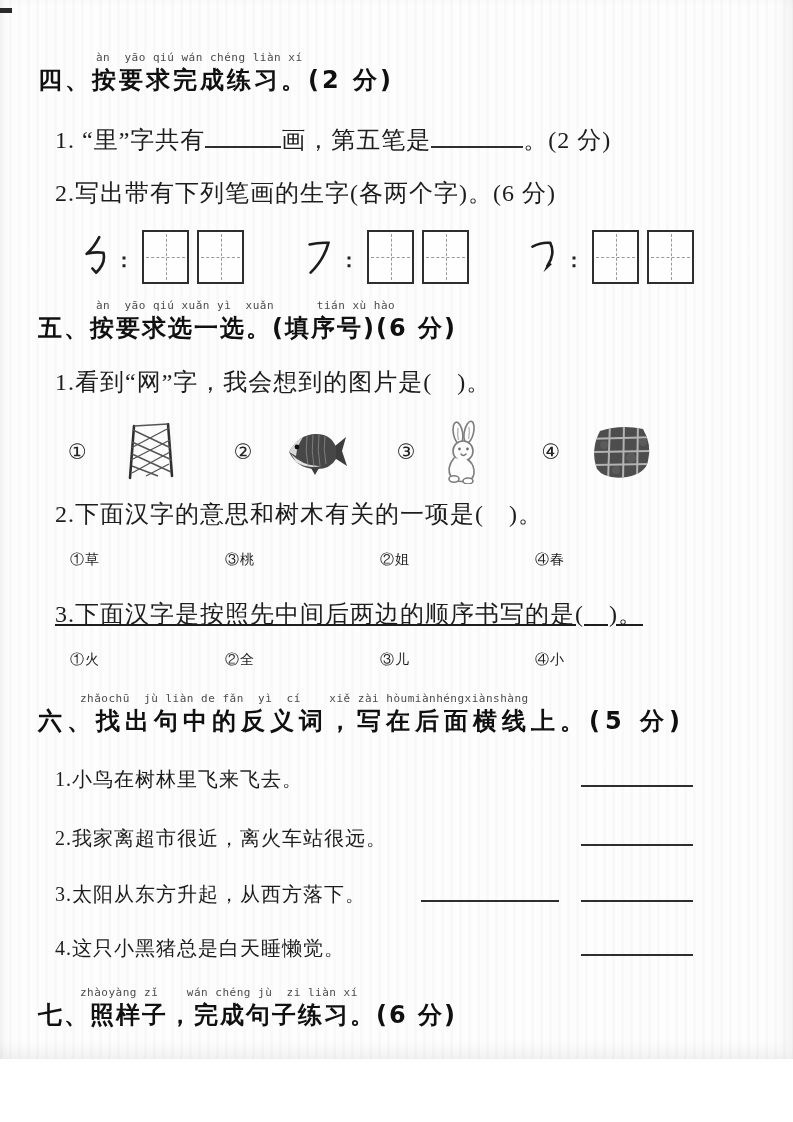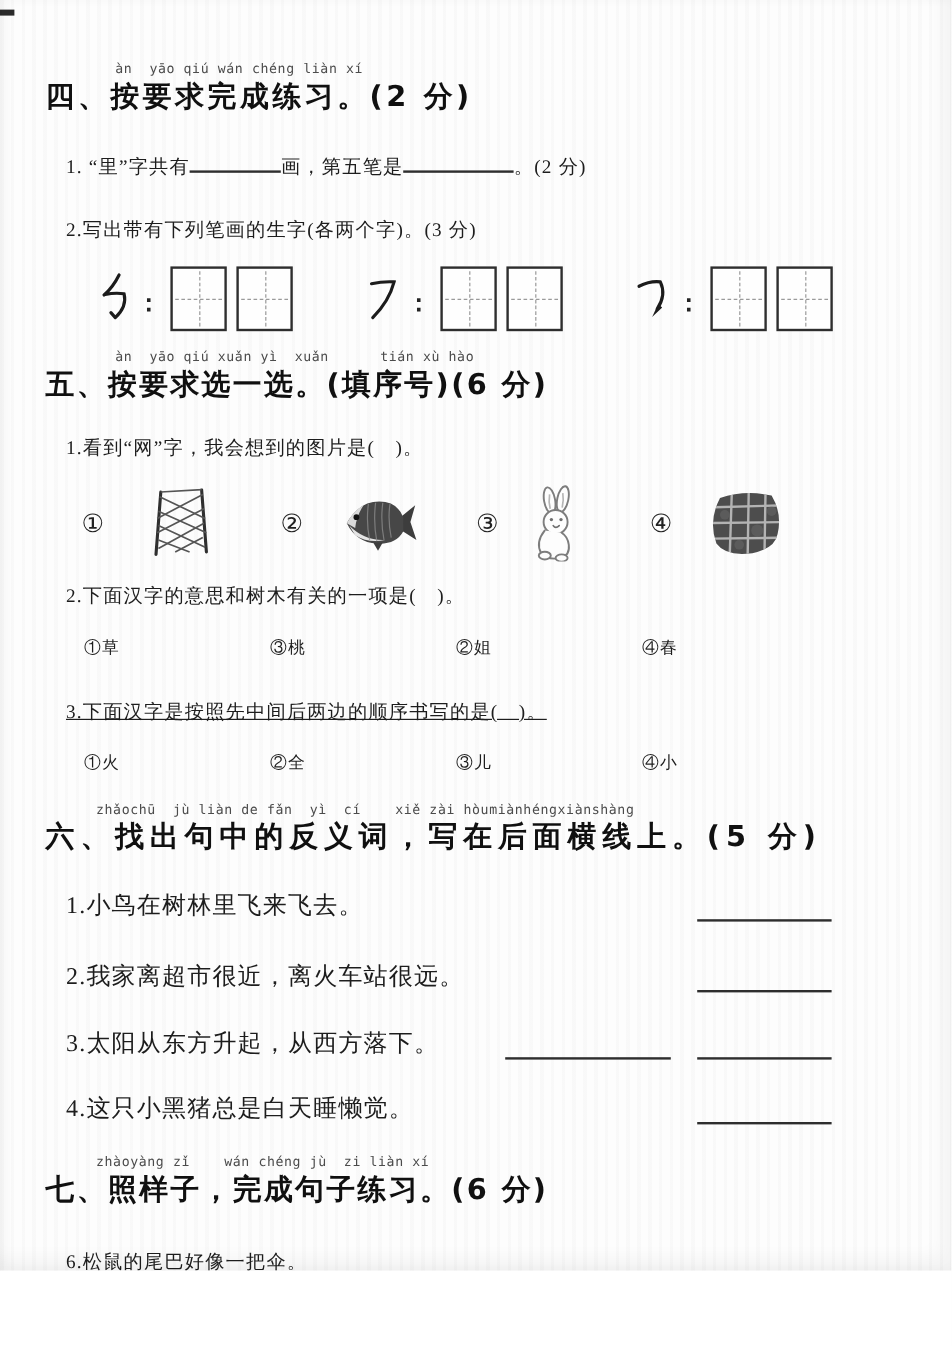--- a/index.html
+++ b/index.html
@@ -28,21 +28,21 @@
   }
   .sec-title{
     margin:1px 0 0 0;
     font-family:"DejaVu Sans","Liberation Sans",sans-serif;
     font-weight:700;font-size:24px;line-height:30px;color:#101010;
   }
   .ls4{letter-spacing:3px;} .ls5{letter-spacing:2px;}
   .ls6{letter-spacing:5px;} .ls7{letter-spacing:2px;}
   .pl4,.pl5{margin-left:58px;} .pl6,.pl7{margin-left:42px;}
 
-  .q{font-size:16px;line-height:26px;margin-left:17px;letter-spacing:1px;}
+  .q{font-size:24px;line-height:26px;margin-left:17px;letter-spacing:1px;}
   .blank{display:inline-block;border-bottom:2px solid #2e2e2e;height:14px;vertical-align:baseline;}
 
   
   .stroke-row{margin:14px 0 0 40px;width:624px;display:flex;justify-content:space-between;align-items:center;}
   .stroke-group{display:flex;align-items:center;}
   .stroke-glyph{width:32px;height:46px;}
   .stroke-colon{font-size:20px;font-weight:700;margin:6px 8px 0 4px;color:#222;}
   .gridbox{
     width:47px;height:54px;border:2px solid #2e2e2e;background:#fefefe;
     position:relative;margin-right:8px;box-sizing:border-box;
@@ -52,40 +52,40 @@
 
   
   .img-row{margin:8px 0 0 30px;display:flex;align-items:center;height:66px;}
   .circ-num{font-family:"DejaVu Sans","Liberation Sans",sans-serif;font-size:21px;color:#222;}
   .img-opt{display:flex;align-items:center;}
 
   .opt-row{margin:20px 0 0 32px;display:flex;font-size:14px;letter-spacing:1px;}
   .opt{width:155px;}
 
   
-  .sent-row{display:flex;align-items:flex-end;margin:28px 0 0 17px;width:638px;font-size:20px;line-height:26px;letter-spacing:1px;}
+  .sent-row{display:flex;align-items:center;margin:28px 0 0 17px;width:638px;font-size:20px;line-height:26px;letter-spacing:1px;}
   .sent-blanks{margin-left:auto;display:flex;gap:22px;}
   .line-sm{width:112px;} .line-md{width:138px;}
 </style>
 </head>
 <body>
 
 <div class="page">
   <div class="scan-mark"></div>
   <div class="content">
 
     <div>
       <div class="pinyin pl4">àn  yāo qiú wán chéng liàn xí</div>
       <h2 class="sec-title ls4">四、按要求完成练习。(2 分)</h2>
 
       <p class="q" style="margin-top:32px;">
         <span>1. “里”字共有</span><span class="blank" style="width:76px;"></span><span>画，第五笔是</span><span class="blank" style="width:92px;"></span><span>。(2 分)</span>
       </p>
 
-      <p class="q" style="margin-top:27px;">2.写出带有下列笔画的生字(各两个字)。(3 分)</p>
+      <p class="q" style="margin-top:27px;">2.写出带有下列笔画的生字(各两个字)。(6 分)</p>
 
       <div class="stroke-row">
 
         <div class="stroke-group">
           <svg class="stroke-glyph" viewBox="0 0 30 44">
             <path d="M20 3 Q15 13 8 19 M9 18.5 Q17 17 24 18 Q26.5 28 17 37 M17 37 L13.5 33" fill="none" stroke="#1c1c1c" stroke-width="2.5" stroke-linecap="round"></path>
           </svg>
           <span class="stroke-colon">：</span>
           <div class="gridbox">
               <div class="v"></div>

